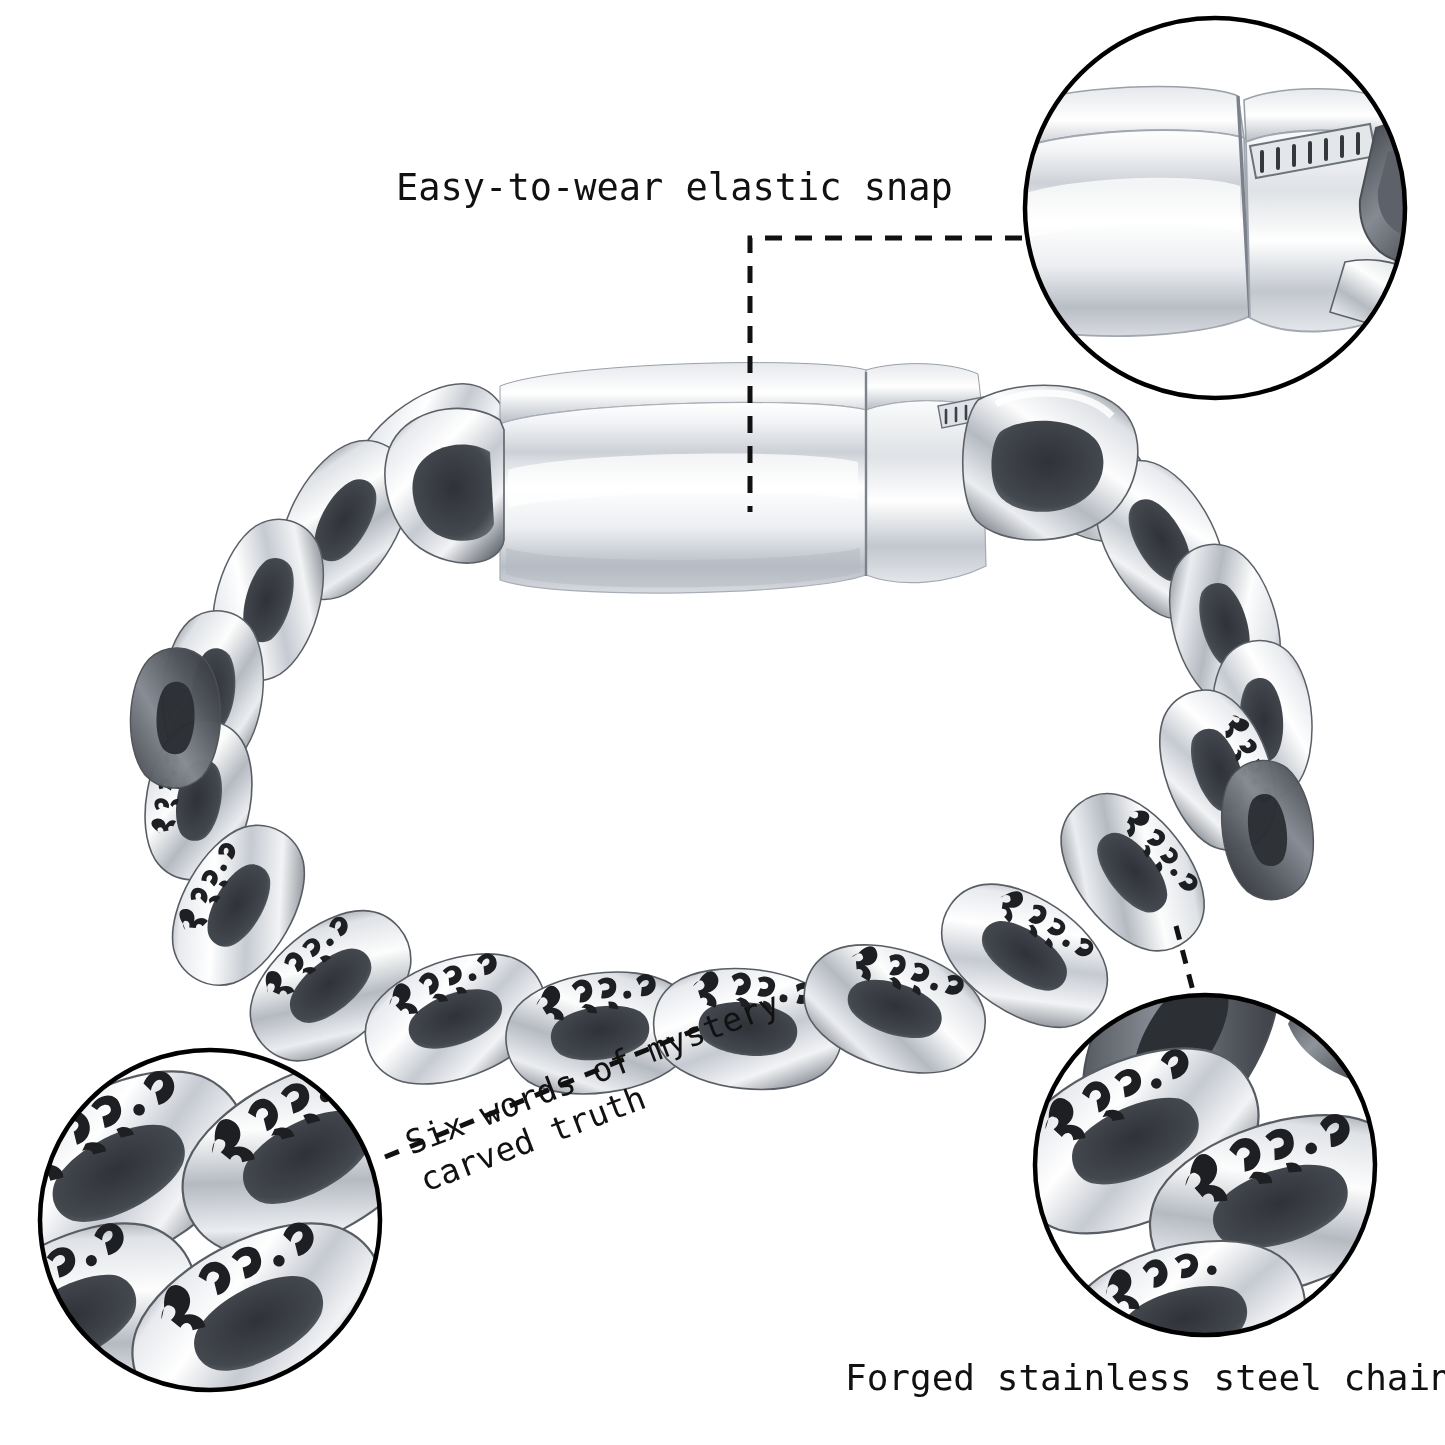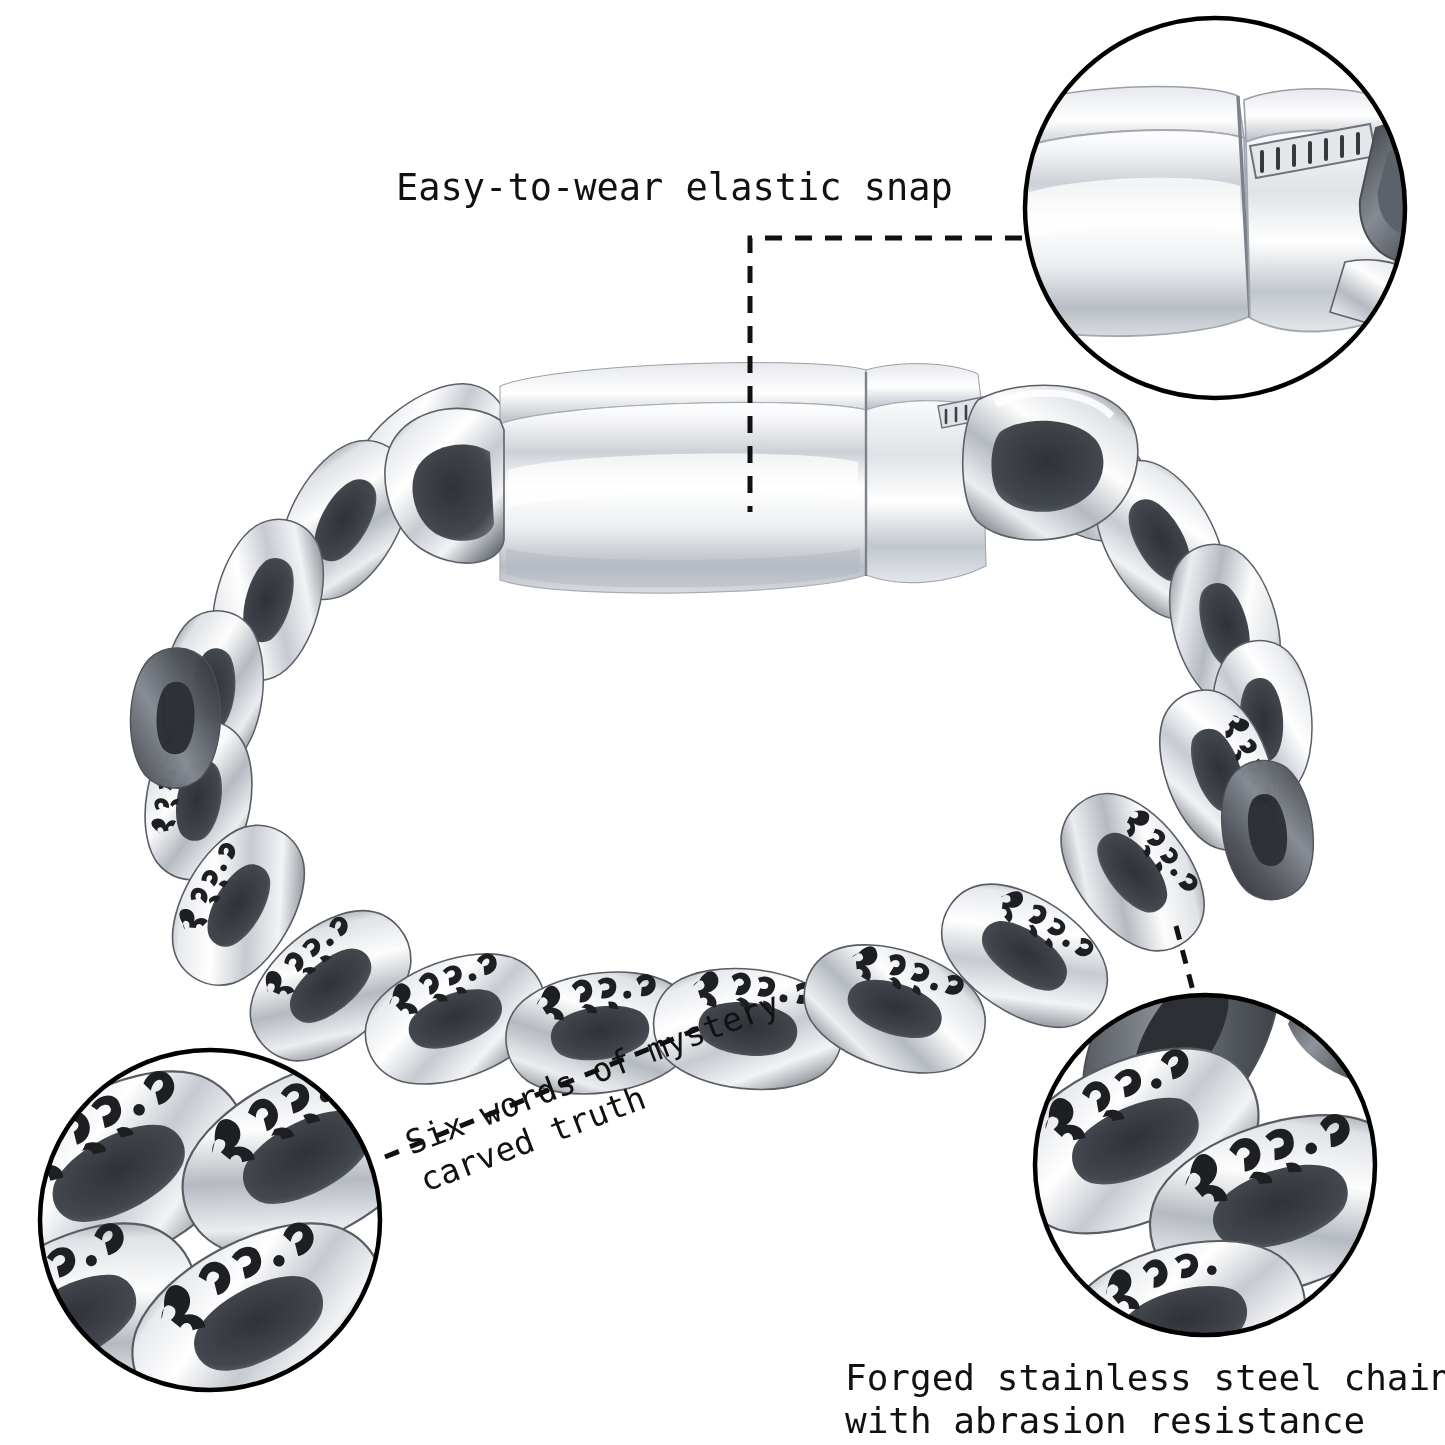--- a/index.html
+++ b/index.html
@@ -560,15 +560,15 @@
                  C 1338 1080, 1300 1056, 1288 1024 Z" fill="url(#gLinkDark)" opacity="0.92"></path>
       </g>
       <circle cx="1205" cy="1165" r="170" fill="none" stroke="#000000" stroke-width="4.5"></circle>
     </g>
   </svg>
 
   <div class="annot" id="label-snap">Easy-to-wear elastic snap</div>
 
   <div class="annot" id="label-sixwords"><span>Six words of mystery</span><br><span>carved truth</span></div>
 
-  <div class="annot" id="label-forged"><span>Forged stainless steel chains</span><br><span>with abrasion resistance</span></div>
+  <div class="annot" id="label-forged"><span>Forged stainless steel chains</span><br></div>
 
 </div>
 
 </body></html>

